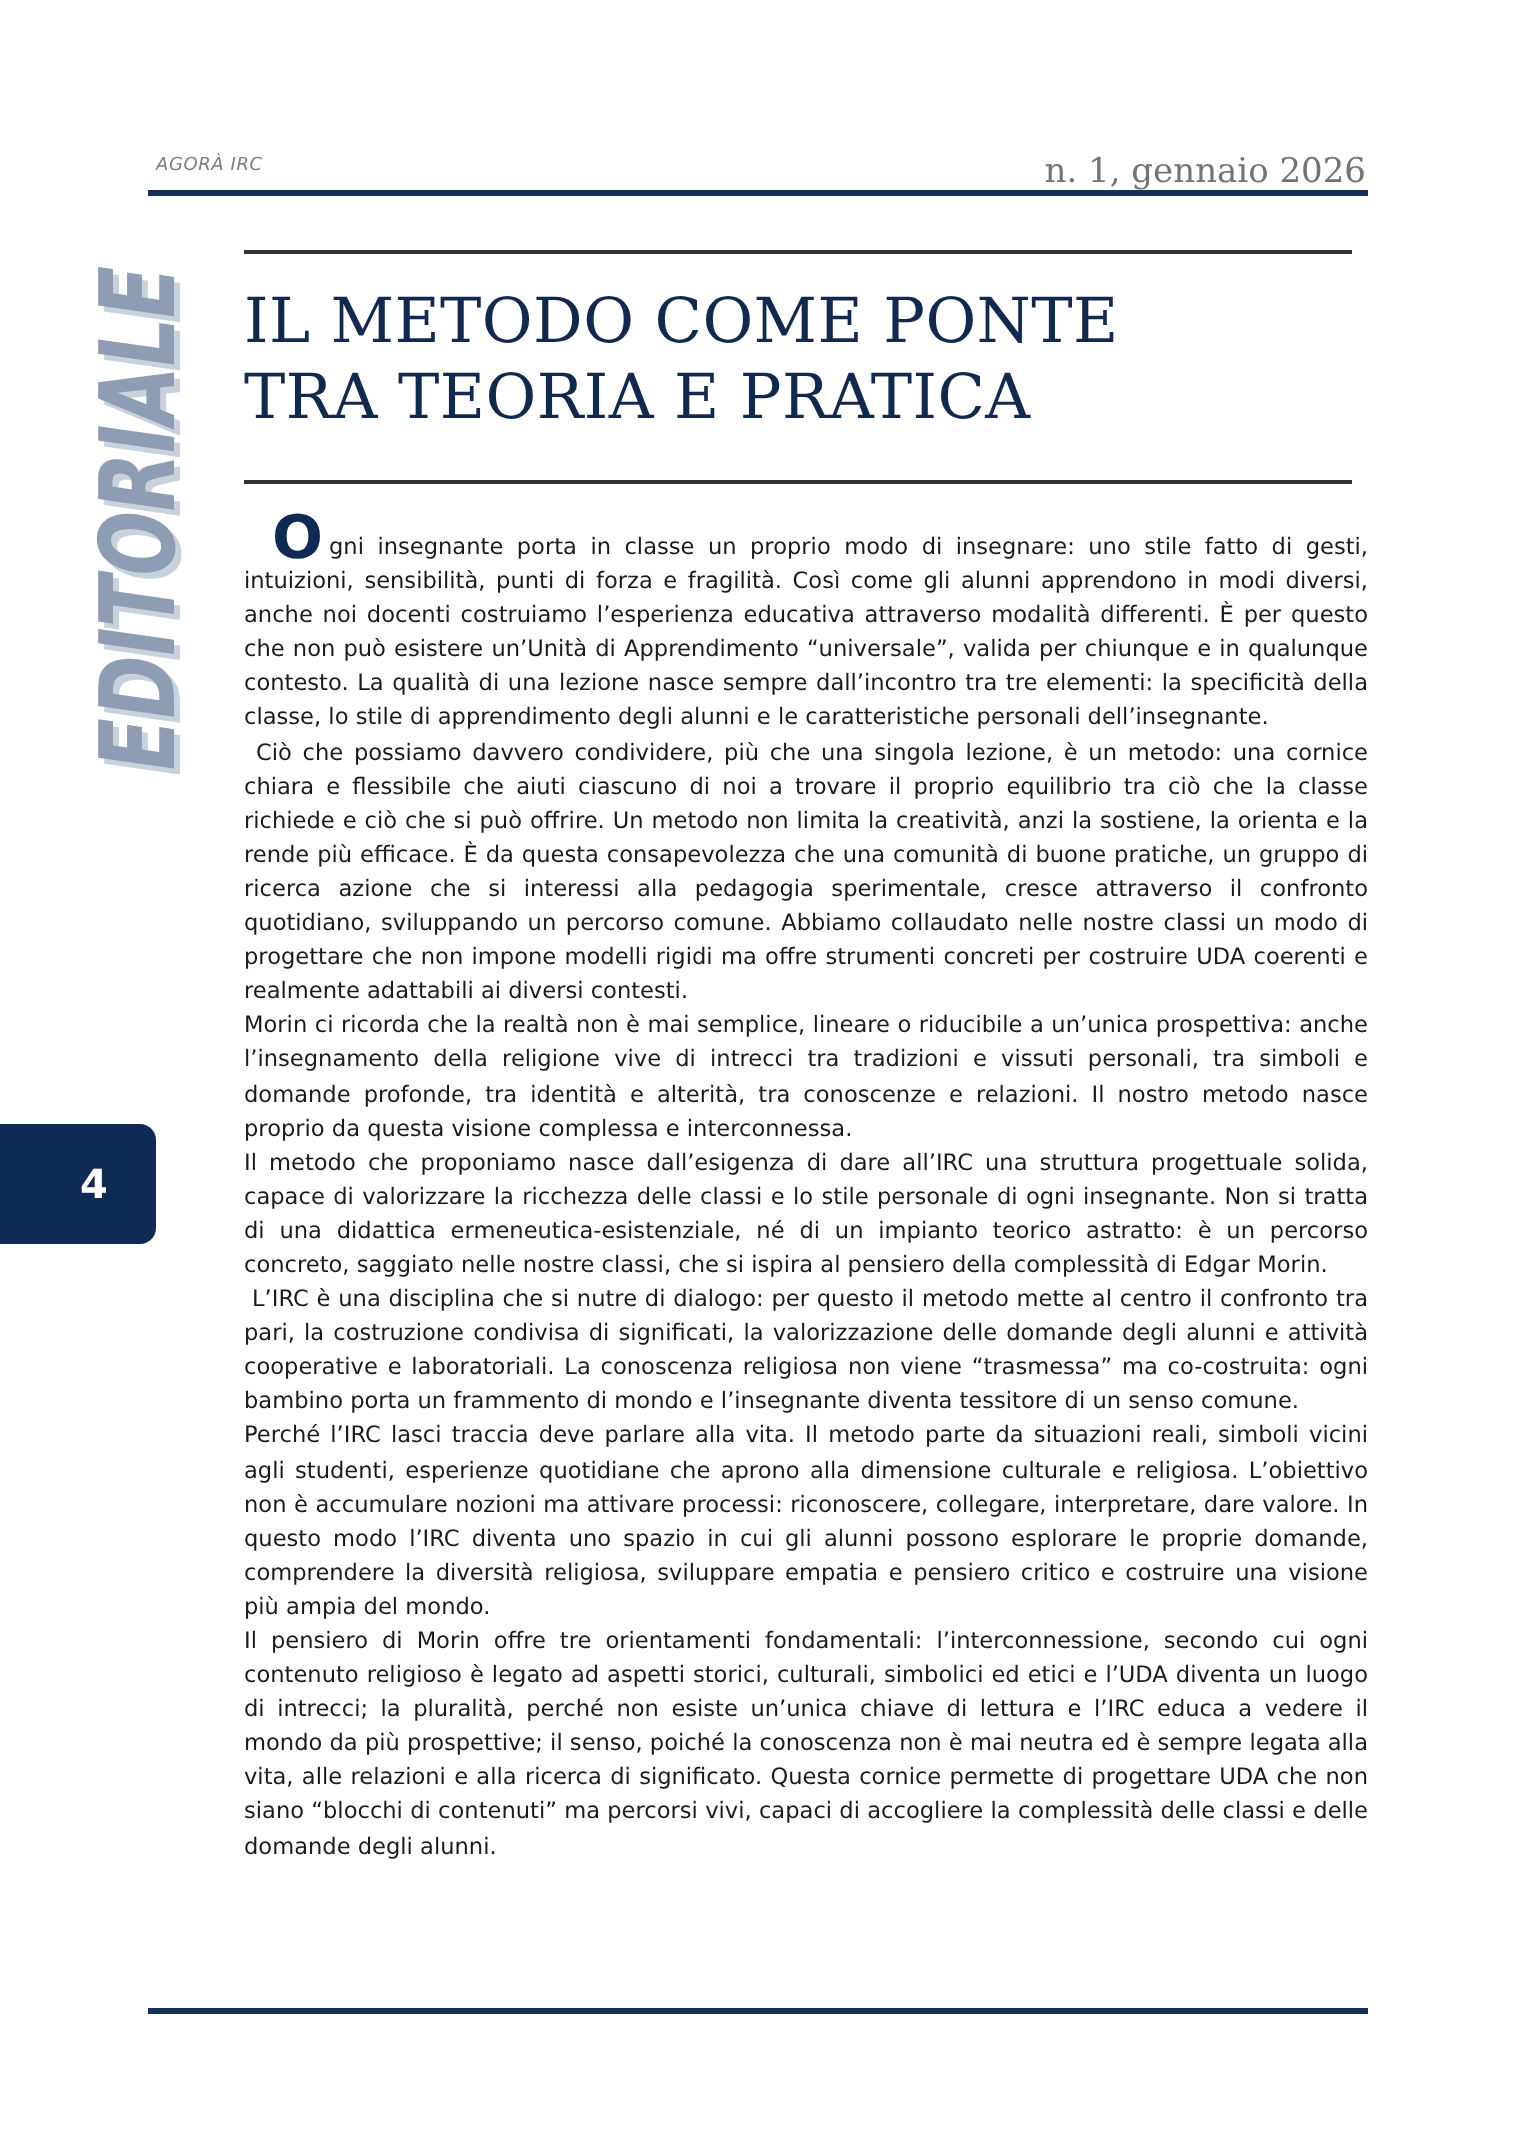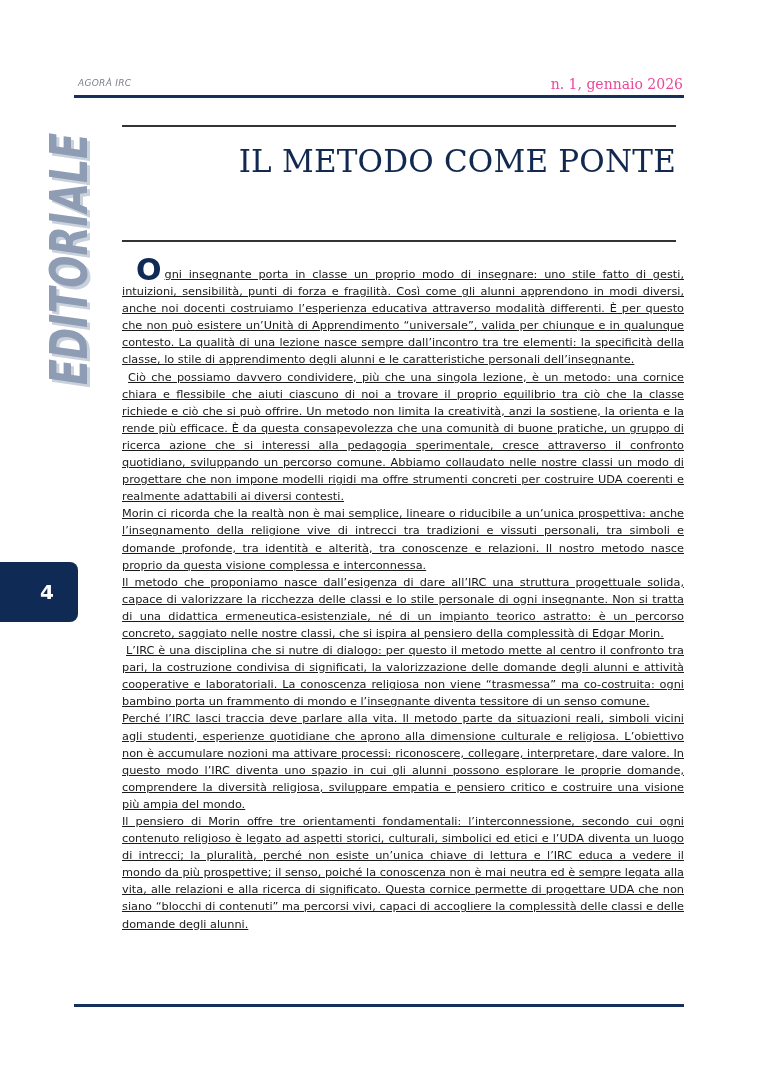--- a/index.html
+++ b/index.html
@@ -5,21 +5,21 @@
   html, body { margin: 0; padding: 0; background: #ffffff; }
   body { width: 759px; height: 1073px; position: relative; overflow: hidden; font-family: "DejaVu Sans", sans-serif; color: #111; }
 
   .header-left {
     position: absolute; left: 78px; top: 78px;
     font-family: "DejaVu Sans", sans-serif; font-size: 9px; font-style: italic; font-weight: normal;
     color: #7a7f87; letter-spacing: 0.3px;
   }
   .header-right {
     position: absolute; right: 76px; top: 76px;
-    font-family: "DejaVu Serif", serif; font-size: 14px; color: #ec4899;
+    font-family: "DejaVu Serif", serif; font-size: 17px; color: #737373;
   }
   .header-rule {
     position: absolute; left: 74px; top: 95px; width: 610px; height: 3px;
     background: #15305a;
   }
 
   .side-label {
     position: absolute; left: 34px; top: 130px; width: 70px; height: 260px;
   }
   .side-label svg { width: 100%; height: 100%; }
@@ -30,31 +30,31 @@
     display: flex; align-items: center; justify-content: center;
   }
   .page-tab span { color: #fff; font-family: "DejaVu Sans", sans-serif; font-weight: bold; font-size: 20px; padding-left: 16px; }
 
   .title-rule { position: absolute; left: 122px; width: 554px; height: 1.5px; background: #333; }
   .title-rule.top { top: 125px; }
   .title-rule.bottom { top: 240px; }
 
   .title {
     position: absolute; left: 122px; top: 142px; width: 554px;
-    text-align: right; font-family: "DejaVu Serif", serif; color: #12294f;
+    text-align: left; font-family: "DejaVu Serif", serif; color: #12294f;
     font-size: 31px; line-height: 38px; letter-spacing: 0.2px;
   }
   .title div { white-space: nowrap; }
 
   .body {
     position: absolute; left: 122px; top: 260px; width: 562px;
     font-family: "DejaVu Sans", sans-serif; font-size: 11.3px; line-height: 17.1px;
     color: #1a1a1a; text-align: justify;
   }
-  .body p { margin: 0; text-decoration: underline; }
+  .body p { margin: 0; }
   .dropcap {
     display: inline-block; font-weight: bold; color: #0f2a55;
     font-size: 30px; line-height: 20px; vertical-align: -2px; margin-left: 14px; margin-right: 3px;
   }
   .indent { text-indent: 6px; }
   .indent2 { text-indent: 4px; }
 
   .footer-rule {
     position: absolute; left: 74px; top: 1004px; width: 610px; height: 3px; background: #15305a;
   }
@@ -73,20 +73,21 @@
   </svg>
 </div>
 
 <div class="page-tab">
   <span>4</span>
 </div>
 
 <div class="title-rule top"></div>
 <div class="title">
   <div>IL METODO COME PONTE</div>
+  <div>TRA TEORIA E PRATICA</div>
 </div>
 <div class="title-rule bottom"></div>
 
 <div class="body">
   <p><span class="dropcap">O</span><span>gni insegnante porta in classe un proprio modo di insegnare: uno stile fatto di gesti, intuizioni, sensibilità, punti di forza e fragilità. Così come gli alunni apprendono in modi diversi, anche noi docenti costruiamo l’esperienza educativa attraverso modalità differenti. È per questo che non può esistere un’Unità di Apprendimento “universale”, valida per chiunque e in qualunque contesto. La qualità di una lezione nasce sempre dall’incontro tra tre elementi: la specificità della classe, lo stile di apprendimento degli alunni e le caratteristiche personali dell’insegnante.</span></p>
   <p class="indent">Ciò che possiamo davvero condividere, più che una singola lezione, è un metodo: una cornice chiara e flessibile che aiuti ciascuno di noi a trovare il proprio equilibrio tra ciò che la classe richiede e ciò che si può offrire. Un metodo non limita la creatività, anzi la sostiene, la orienta e la rende più efficace. È da questa consapevolezza che una comunità di buone pratiche, un gruppo di ricerca azione che si interessi alla pedagogia sperimentale, cresce attraverso il confronto quotidiano, sviluppando un percorso comune. Abbiamo collaudato nelle nostre classi un modo di progettare che non impone modelli rigidi ma offre strumenti concreti per costruire UDA coerenti e realmente adattabili ai diversi contesti.</p>
   <p>Morin ci ricorda che la realtà non è mai semplice, lineare o riducibile a un’unica prospettiva: anche l’insegnamento della religione vive di intrecci tra tradizioni e vissuti personali, tra simboli e domande profonde, tra identità e alterità, tra conoscenze e relazioni. Il nostro metodo nasce proprio da questa visione complessa e interconnessa.</p>
   <p>Il metodo che proponiamo nasce dall’esigenza di dare all’IRC una struttura progettuale solida, capace di valorizzare la ricchezza delle classi e lo stile personale di ogni insegnante. Non si tratta di una didattica ermeneutica-esistenziale, né di un impianto teorico astratto: è un percorso concreto, saggiato nelle nostre classi, che si ispira al pensiero della complessità di Edgar Morin.</p>
   <p class="indent2">L’IRC è una disciplina che si nutre di dialogo: per questo il metodo mette al centro il confronto tra pari, la costruzione condivisa di significati, la valorizzazione delle domande degli alunni e attività cooperative e laboratoriali. La conoscenza religiosa non viene “trasmessa” ma co-costruita: ogni bambino porta un frammento di mondo e l’insegnante diventa tessitore di un senso comune.</p>
   <p>Perché l’IRC lasci traccia deve parlare alla vita. Il metodo parte da situazioni reali, simboli vicini agli studenti, esperienze quotidiane che aprono alla dimensione culturale e religiosa. L’obiettivo non è accumulare nozioni ma attivare processi: riconoscere, collegare, interpretare, dare valore. In questo modo l’IRC diventa uno spazio in cui gli alunni possono esplorare le proprie domande, comprendere la diversità religiosa, sviluppare empatia e pensiero critico e costruire una visione più ampia del mondo.</p>

